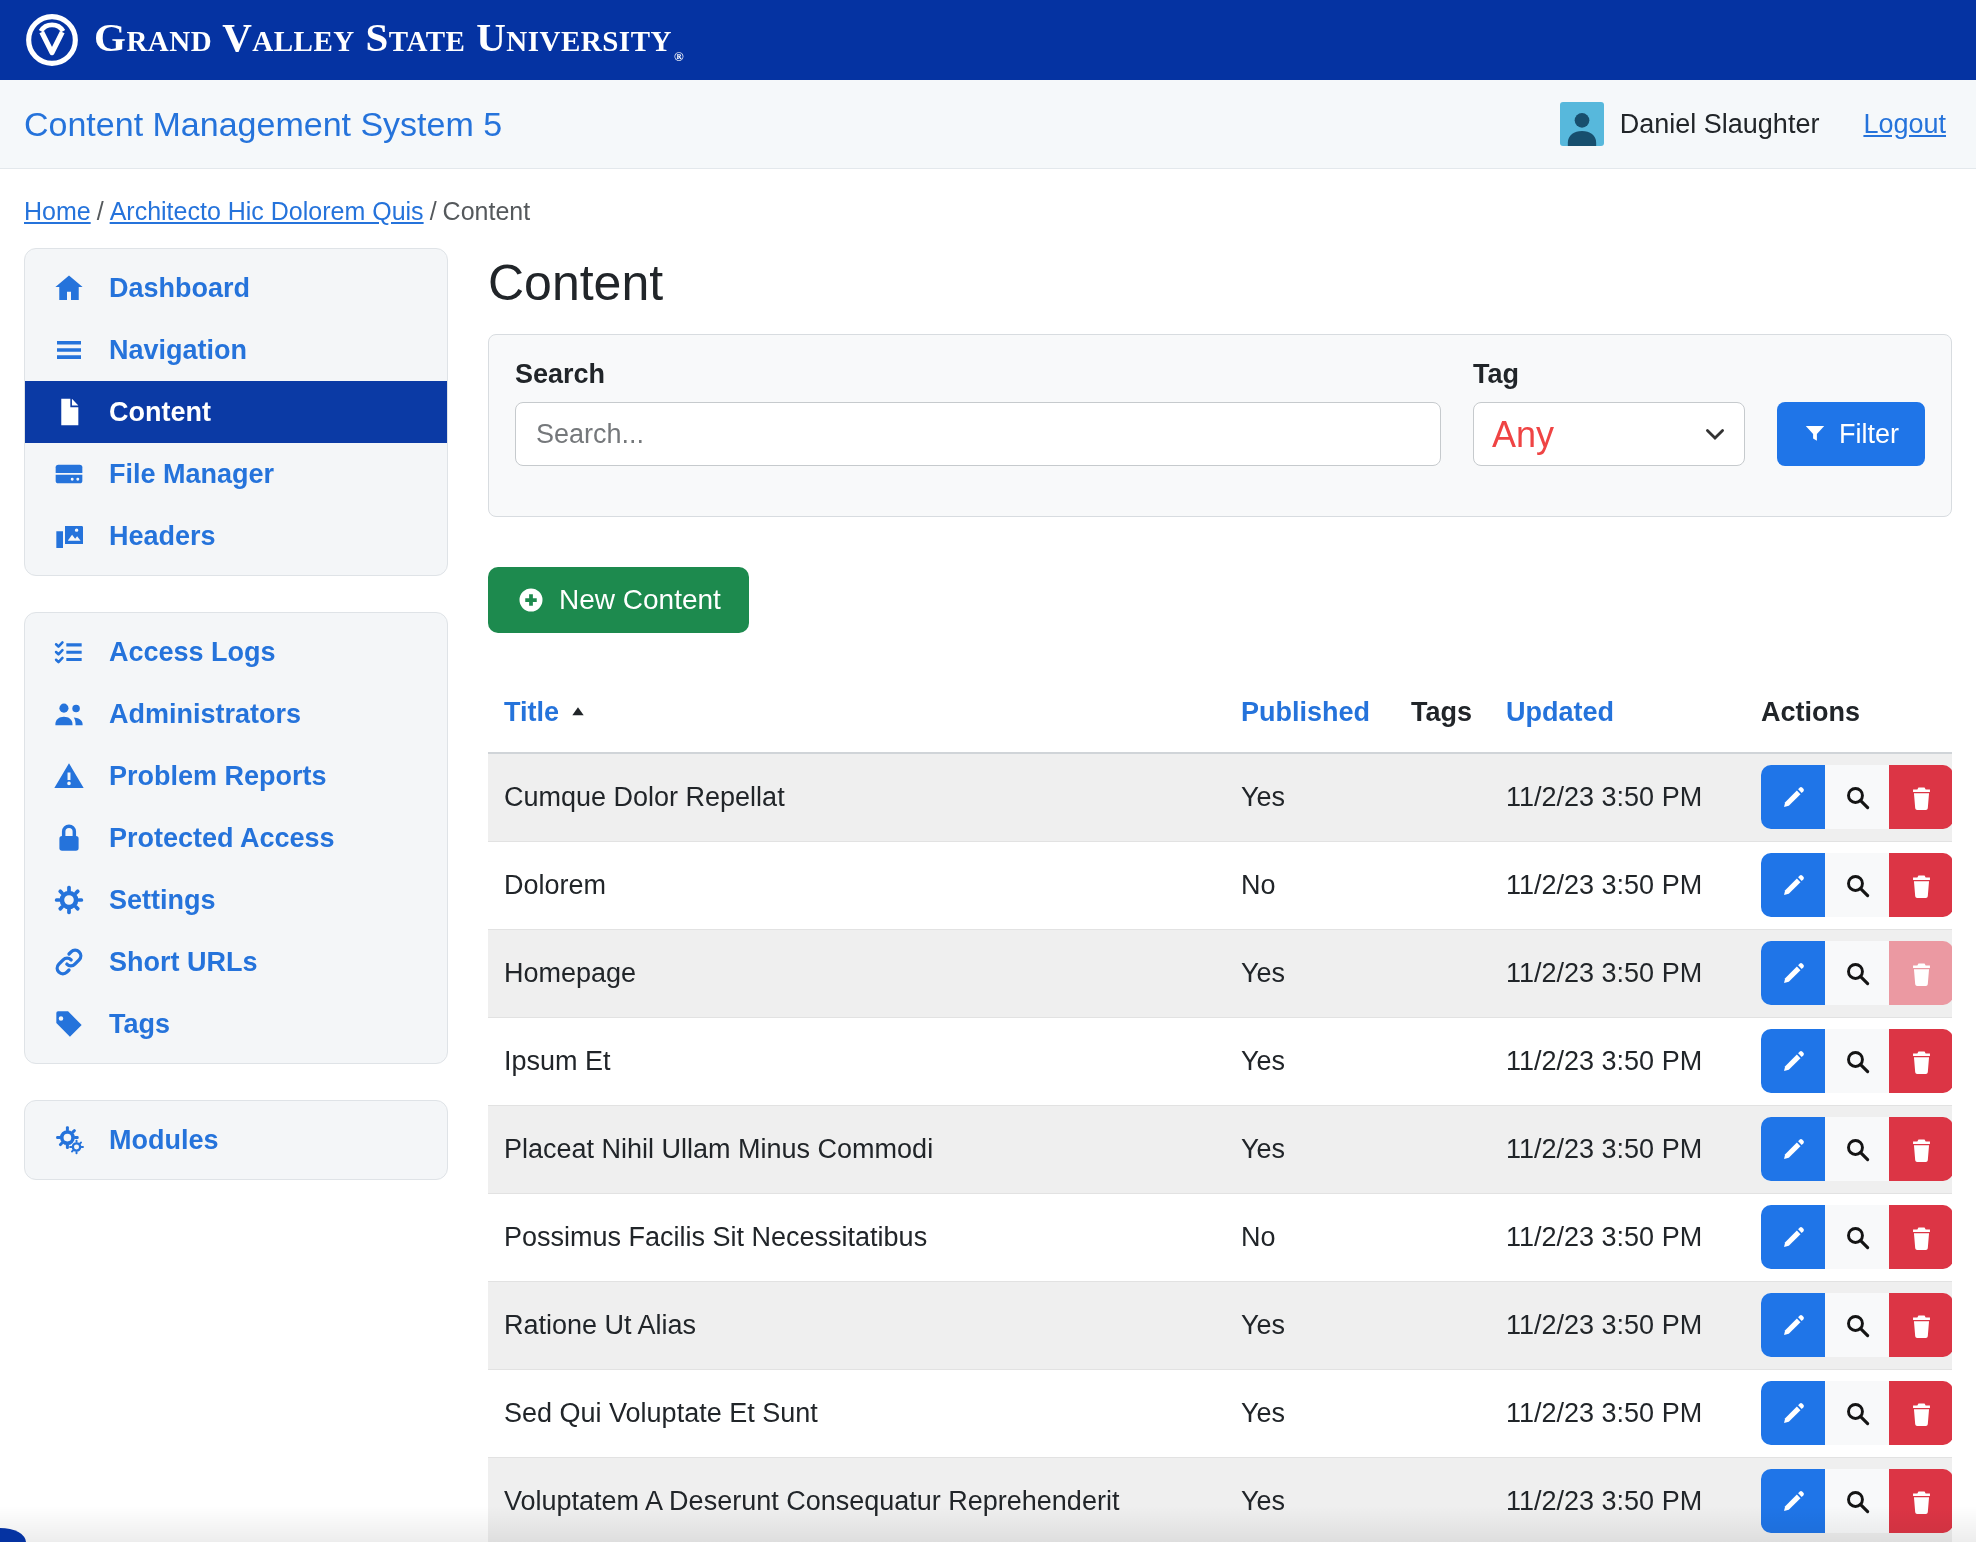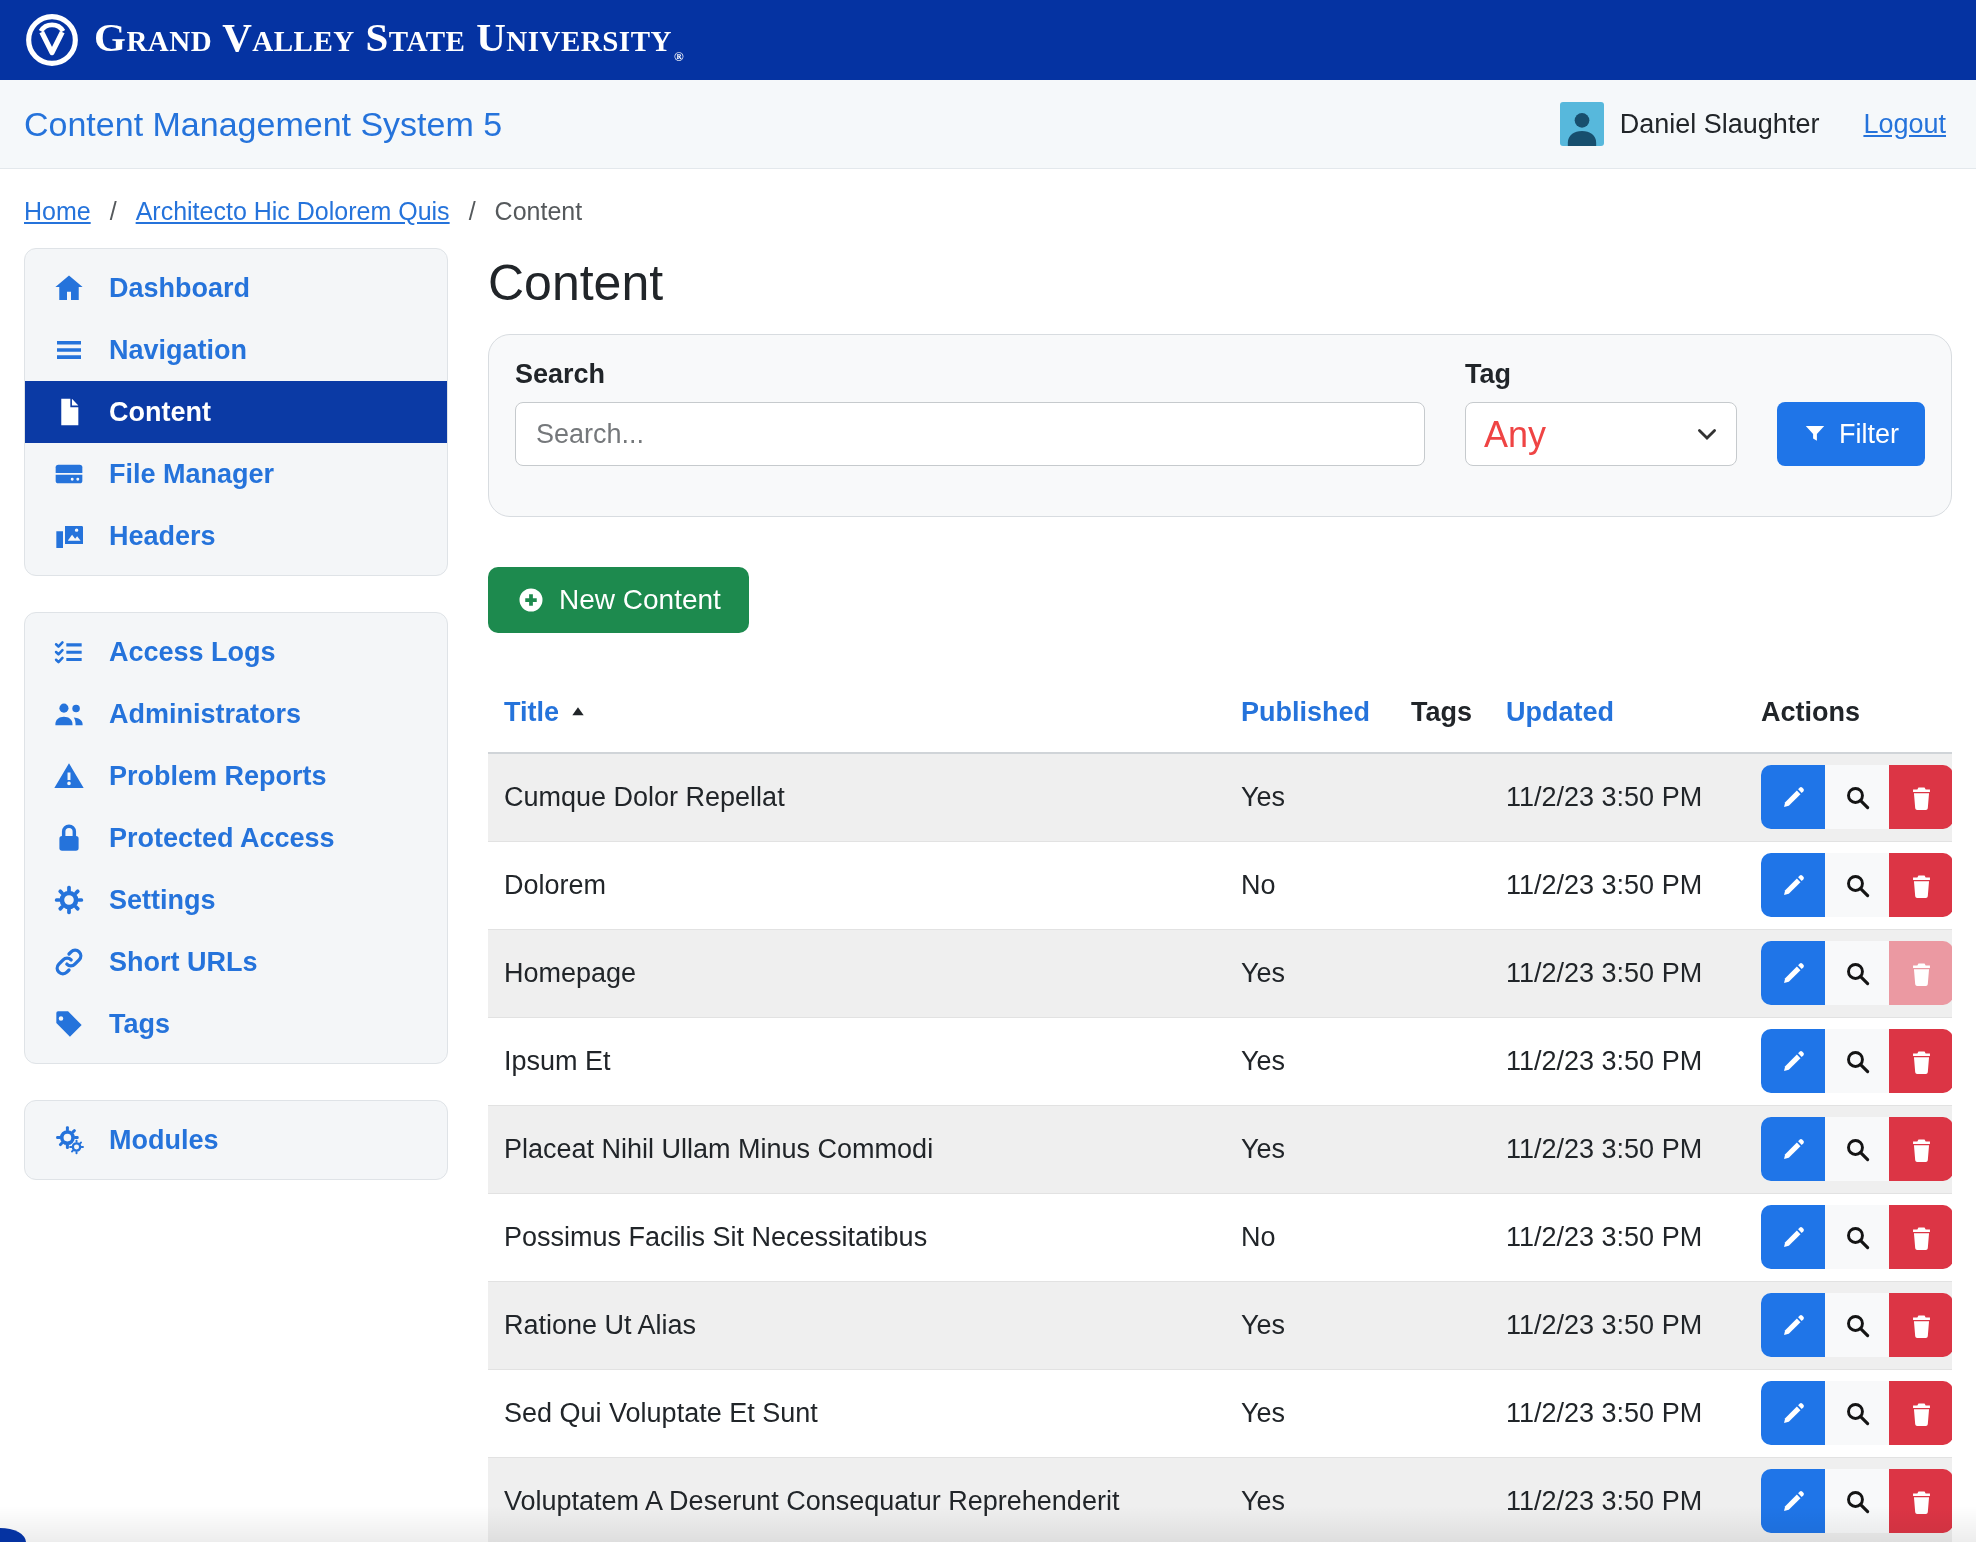--- a/index.html
+++ b/index.html
@@ -30,38 +30,38 @@
     display:flex; align-items:center; justify-content:space-between; padding:0 30px 0 24px;
   }
   .app-title{ font-size:34px; font-weight:500; color:var(--link-blue); }
   .user-area{ display:flex; align-items:center; }
   .avatar{ width:44px; height:44px; background:var(--avatar-bg); border-radius:3px; overflow:hidden; display:flex; align-items:flex-end; justify-content:center; }
   .avatar svg{ width:40px; height:40px; fill:var(--avatar-fg); }
   .user-name{ font-size:27px; color:#212529; margin:0 44px 0 16px; }
   .logout-link{ font-size:27px; color:var(--link-blue); text-decoration:underline; cursor:pointer; }
 
   
-  .breadcrumb{ display:flex; align-items:flex-end; gap:19px; padding:28px 24px 22px; font-size:25px; color:#55595c; }
+  .breadcrumb{ display:flex; align-items:flex-end; gap:6px; padding:28px 24px 22px; font-size:25px; color:#55595c; }
   .crumb-link{ color:var(--link-blue); text-decoration:underline; cursor:pointer; }
 
   
   .layout{ display:flex; gap:40px; padding:0 24px; align-items:flex-start; }
   .sidebar{ width:424px; flex:none; display:flex; flex-direction:column; gap:36px;font-weight:bold; }
   .side-card{ background:#f4f6f8; border:1px solid #dfe3e7; border-radius:12px; padding:8px 0; overflow:hidden; }
   .side-item{ display:flex; align-items:center; gap:24px; padding:15px 28px; font-size:27px; color:var(--link-blue); cursor:pointer; text-decoration:none; }
   .side-item .icn{ width:32px; height:32px; color:inherit; fill:currentColor; flex:none; }
   .side-item.active{ background:var(--active-blue); color:#fff; }
 
   main{ flex:1; min-width:0; padding-bottom:30px; }
   .page-title{ font-size:50px; font-weight:500; color:#212529; margin:6px 0 22px; }
 
   
   .filter-card{
-    background:#f8f9fa; border:1px solid #d8dce0; border-radius:22px;
-    padding:24px 26px 50px; display:flex; gap:40px; align-items:flex-end;
+    background:#f8f9fa; border:1px solid #d8dce0; border-radius:8px;
+    padding:24px 26px 50px; display:flex; gap:32px; align-items:flex-end;
   }
   .f-field{ display:flex; flex-direction:column; }
   .f-search{ flex:1; }
   .f-label{ font-size:27px; font-weight:700; color:#212529; margin-bottom:12px; }
   .search-input{
     height:64px; width:100%; border:1px solid #c6cacd; border-radius:8px;
     font-size:27px; padding:16px 20px; color:#212529; background:#fff;
     font-family:inherit;
   }
   .search-input::placeholder{ color:#75787b; }

